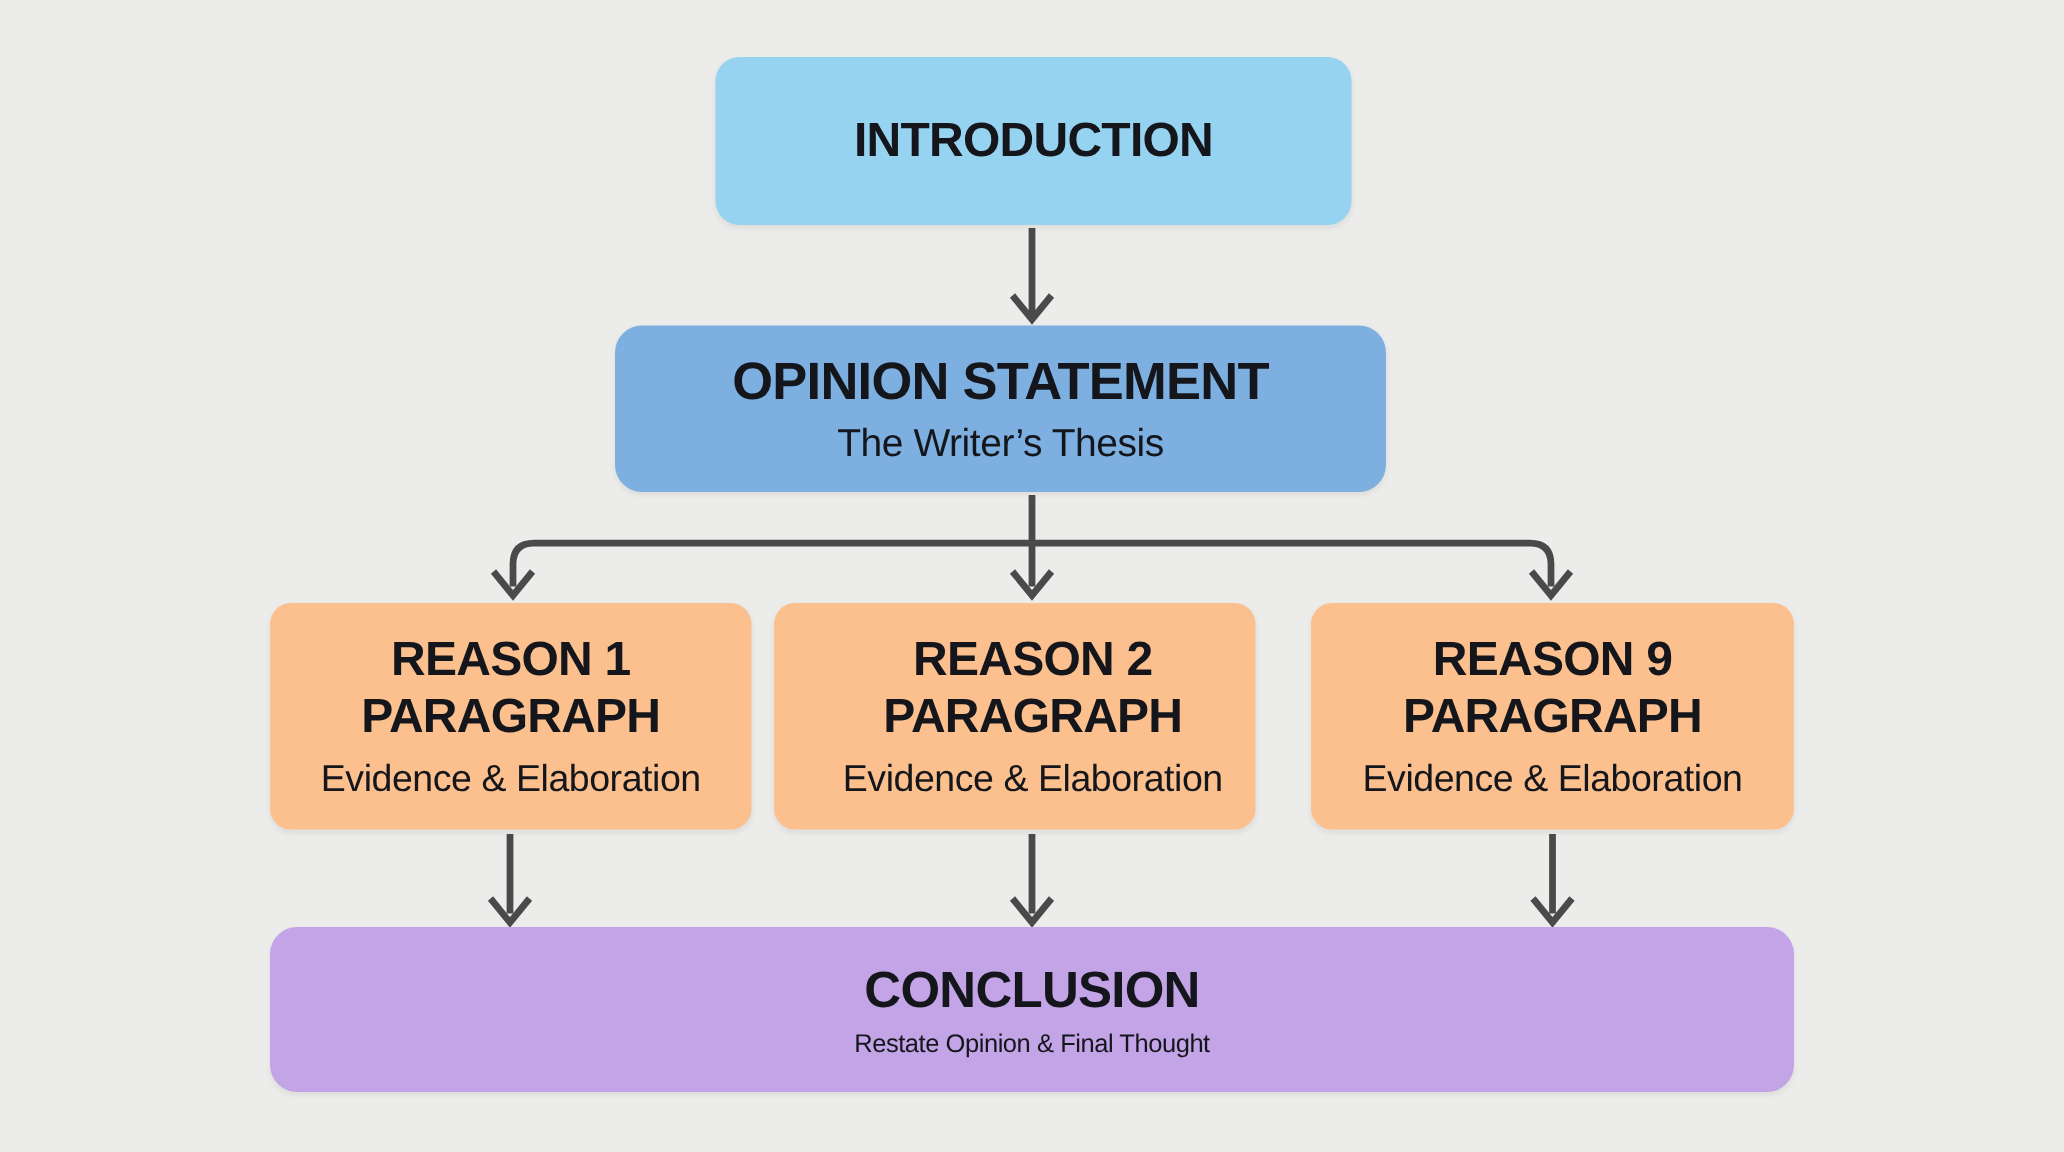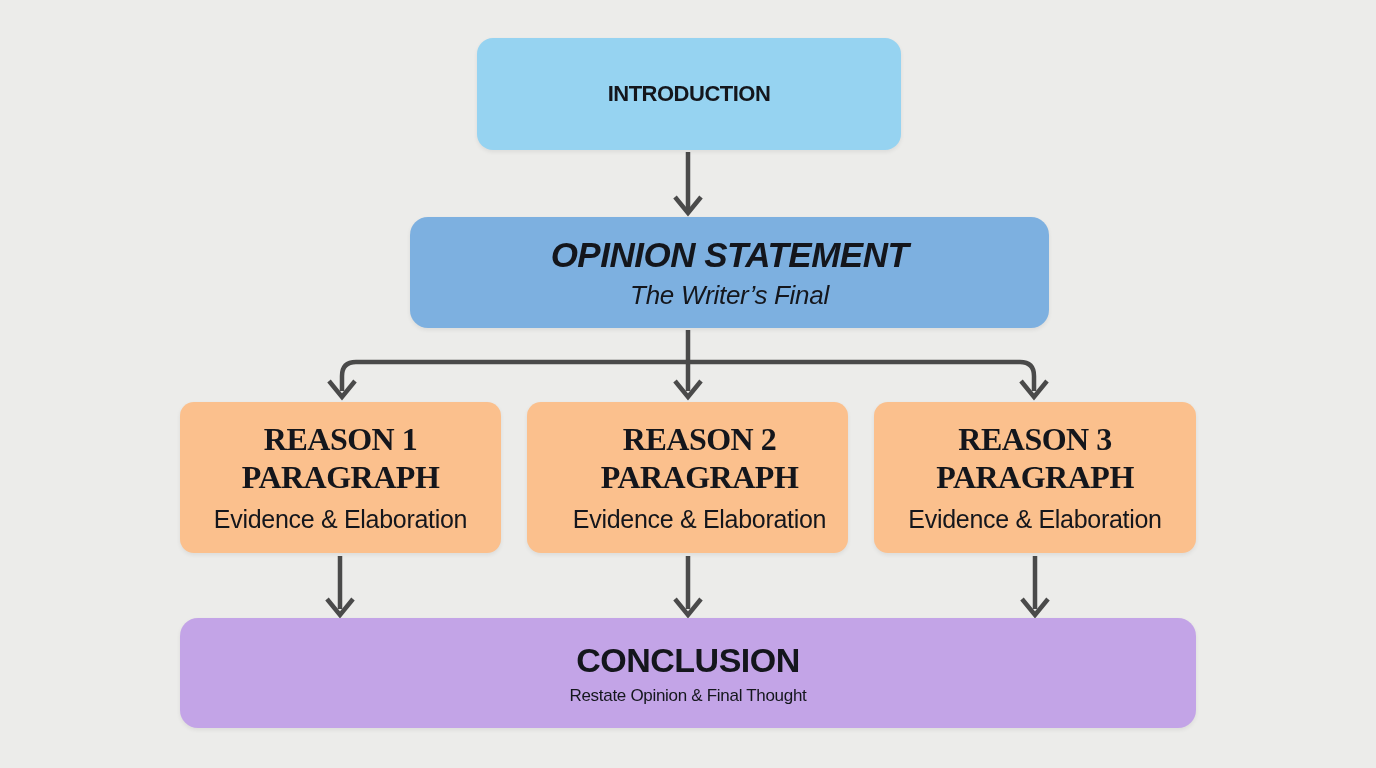--- a/index.html
+++ b/index.html
@@ -39,36 +39,36 @@
   }
   .node .subtitle{
     font-weight:400;
     letter-spacing:-0.3px;
     margin-top:5px;
   }
   .node-intro{
     left:477px;top:38px;width:424px;height:112px;
     background:var(--intro-bg);border-radius:16px;
   }
-  .node-intro .title{font-size:22px;}
+  .node-intro .title{font-size:32px;}
   .node-intro .subtitle{font-size:26px;}
   .node-opinion{
-    left:410px;top:217px;width:639px;height:111px;
-    background:var(--opinion-bg);border-radius:18px;font-style:italic;
+    left:410px;top:217px;width:514px;height:111px;
+    background:var(--opinion-bg);border-radius:18px;
   }
   .node-opinion .title{font-size:35px;}
   .node-opinion .subtitle{font-size:26px;}
   .node-reason{
     top:402px;width:321px;height:151px;
     background:var(--reason-bg);border-radius:14px;
   }
-  .node-reason .title{font-size:32px;font-family:Liberation Serif, serif;}
+  .node-reason .title{font-size:32px;}
   .node-reason .subtitle{font-size:25px;margin-top:8px;}
   .node-reason-1{left:180px;}
-  .node-reason-2{left:527px;padding-left:24px;}
+  .node-reason-2{left:516px;padding-left:24px;}
   .node-reason-3{left:874px;width:322px;}
   .node-conclusion{
     left:180px;top:618px;width:1016px;height:110px;
     background:var(--conclusion-bg);border-radius:18px;
   }
   .node-conclusion .title{font-size:34px;text-align:center;}
   .node-conclusion .subtitle{font-size:17px;}
   .connectors path{
     fill:none;
     stroke:var(--arrow);
@@ -113,42 +113,42 @@
       <path class="head" d="M1022,599 L1035,615 L1048,599"></path>
     </g>
   </svg>
 
   <div class="node node-intro">
     <div class="title">INTRODUCTION</div>
   </div>
 
   <div class="node node-opinion">
     <div class="title">OPINION STATEMENT</div>
-    <div class="subtitle">The Writer’s Final</div>
+    <div class="subtitle">The Writer’s Thesis</div>
   </div>
 
   <div class="node node-reason node-reason-1">
     <div class="title">
       <div>REASON 1</div>
       <div>PARAGRAPH</div>
     </div>
     <div class="subtitle">Evidence &amp; Elaboration</div>
   </div>
 
   <div class="node node-reason node-reason-2">
     <div class="title">
       <div>REASON 2</div>
       <div>PARAGRAPH</div>
     </div>
     <div class="subtitle">Evidence &amp; Elaboration</div>
   </div>
 
   <div class="node node-reason node-reason-3">
     <div class="title">
-      <div>REASON 3</div>
+      <div>REASON 9</div>
       <div>PARAGRAPH</div>
     </div>
     <div class="subtitle">Evidence &amp; Elaboration</div>
   </div>
 
   <div class="node node-conclusion">
     <div class="title">CONCLUSION</div>
     <div class="subtitle">Restate Opinion &amp; Final Thought</div>
   </div>
 

